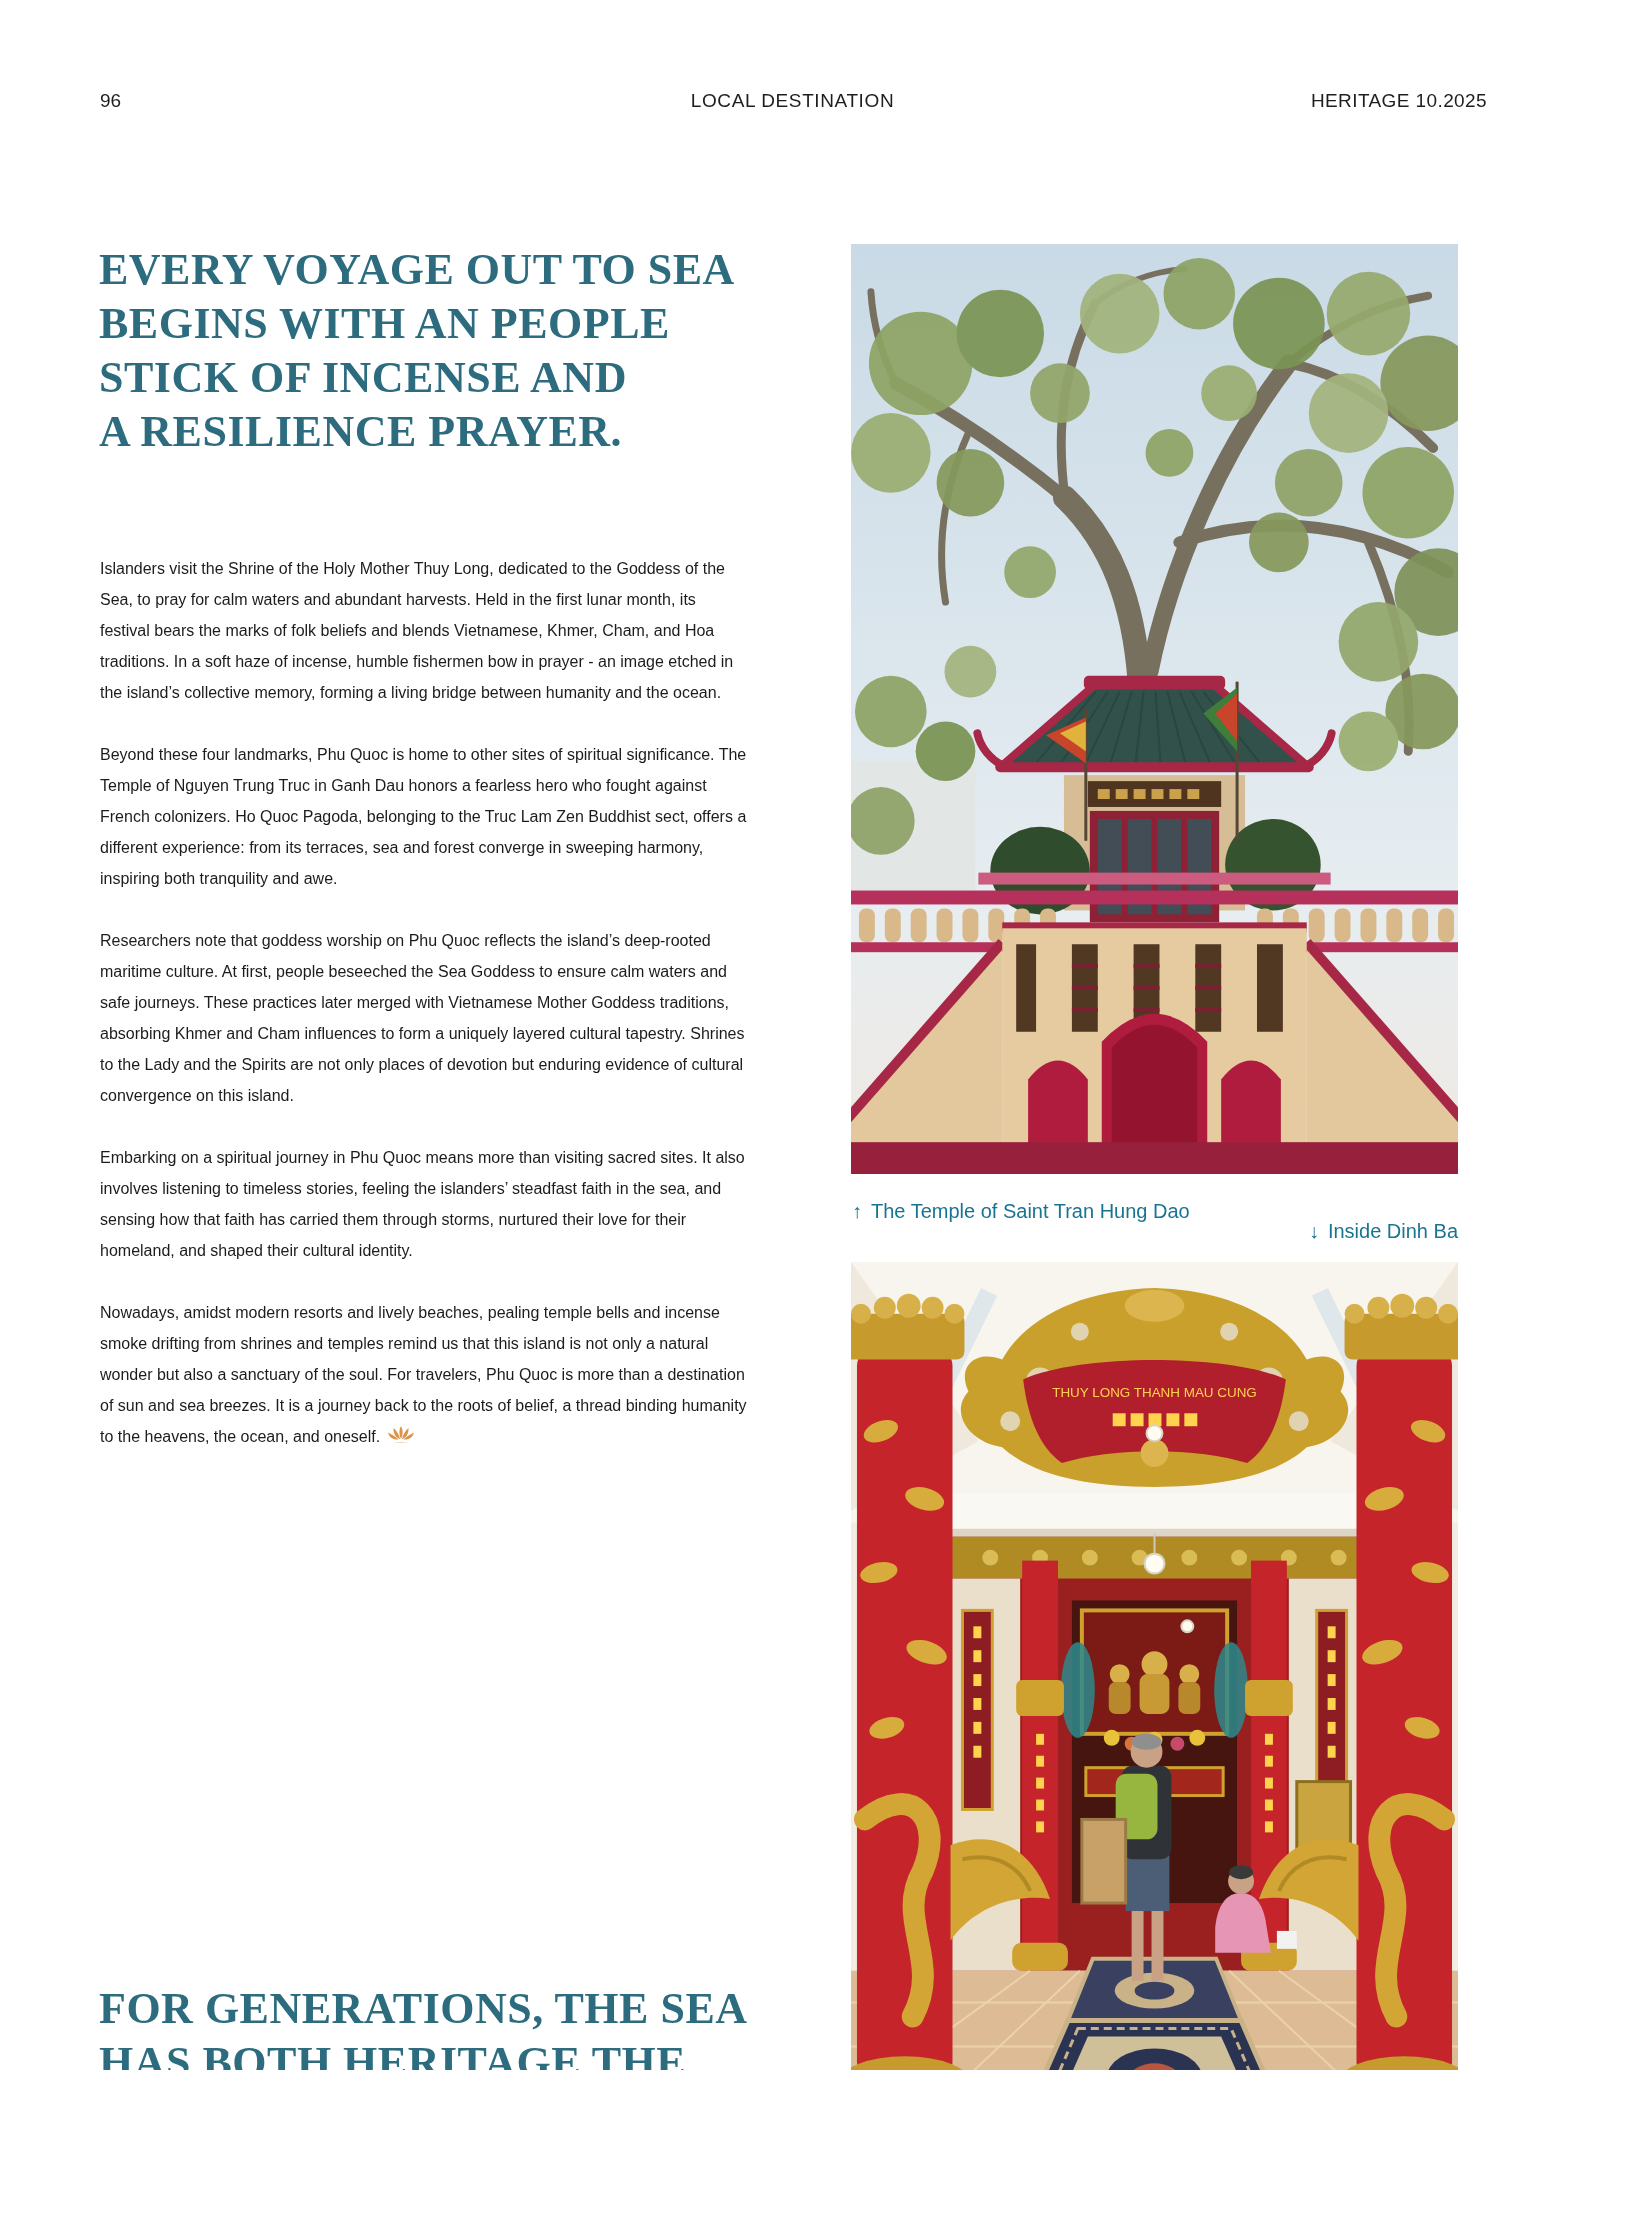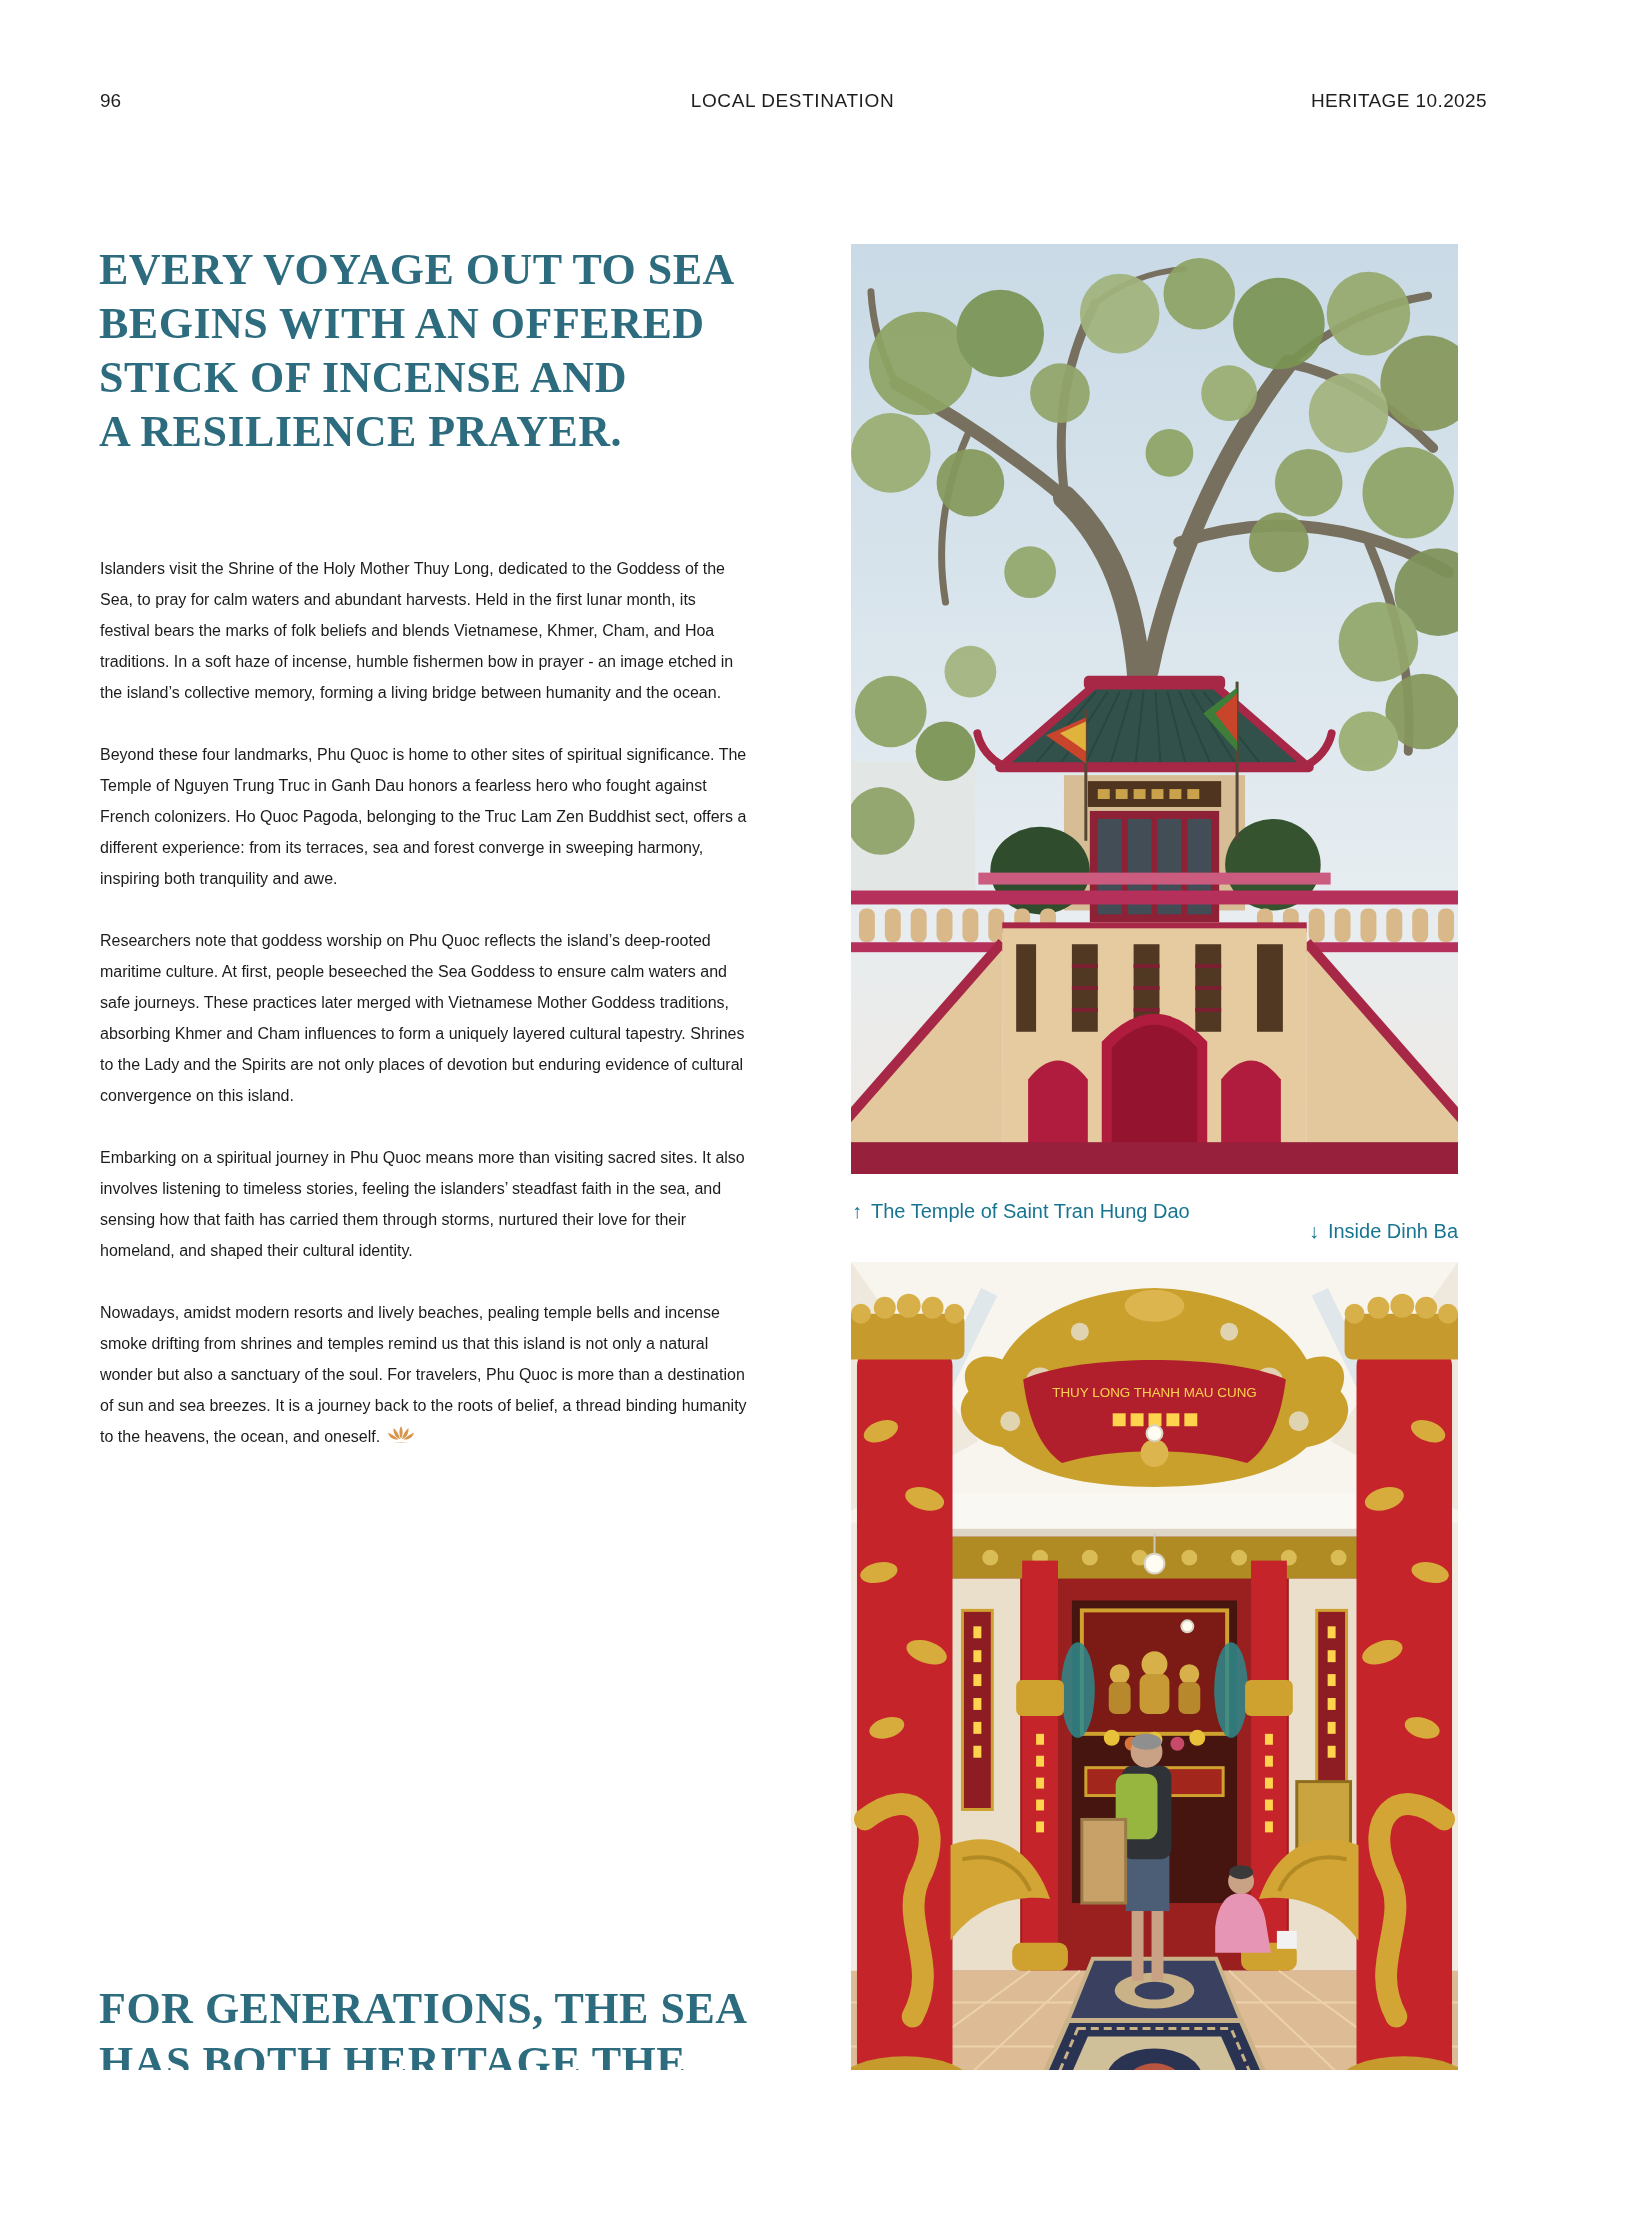--- a/index.html
+++ b/index.html
@@ -44,21 +44,21 @@
 <div class="page">
 
   <div class="hdr">
     <div class="page-num">96</div>
     <div class="section">LOCAL DESTINATION</div>
     <div class="issue">HERITAGE 10.2025</div>
   </div>
 
   <div class="display top">
     <span>EVERY VOYAGE OUT TO SEA</span>
-    <span>BEGINS WITH AN OFFERED</span>
+    <span>BEGINS WITH AN PEOPLE</span>
     <span>STICK OF INCENSE AND</span>
     <span>A RESILIENCE PRAYER.</span>
   </div>
 
   <div class="copy">
     <p>Islanders visit the Shrine of the Holy Mother Thuy Long, dedicated to the Goddess of the Sea, to pray for calm waters and abundant harvests. Held in the first lunar month, its festival bears the marks of folk beliefs and blends Vietnamese, Khmer, Cham, and Hoa traditions. In a soft haze of incense, humble fishermen bow in prayer - an image etched in the island’s collective memory, forming a living bridge between humanity and the ocean.</p>
     <p>Beyond these four landmarks, Phu Quoc is home to other sites of spiritual significance. The Temple of Nguyen Trung Truc in Ganh Dau honors a fearless hero who fought against French colonizers. Ho Quoc Pagoda, belonging to the Truc Lam Zen Buddhist sect, offers a different experience: from its terraces, sea and forest converge in sweeping harmony, inspiring both tranquility and awe.</p>
     <p>Researchers note that goddess worship on Phu Quoc reflects the island’s deep-rooted maritime culture. At first, people beseeched the Sea Goddess to ensure calm waters and safe journeys. These practices later merged with Vietnamese Mother Goddess traditions, absorbing Khmer and Cham influences to form a uniquely layered cultural tapestry. Shrines to the Lady and the Spirits are not only places of devotion but enduring evidence of cultural convergence on this island.</p>
     <p>Embarking on a spiritual journey in Phu Quoc means more than visiting sacred sites. It also involves listening to timeless stories, feeling the islanders’ steadfast faith in the sea, and sensing how that faith has carried them through storms, nurtured their love for their homeland, and shaped their cultural identity.</p>
     <p><span>Nowadays, amidst modern resorts and lively beaches, pealing temple bells and incense smoke drifting from shrines and temples remind us that this island is not only a natural wonder but also a sanctuary of the soul. For travelers, Phu Quoc is more than a destination of sun and sea breezes. It is a journey back to the roots of belief, a thread binding humanity to the heavens, the ocean, and oneself.</span><svg class="lotus" width="28" height="19" viewBox="0 0 28 19">

